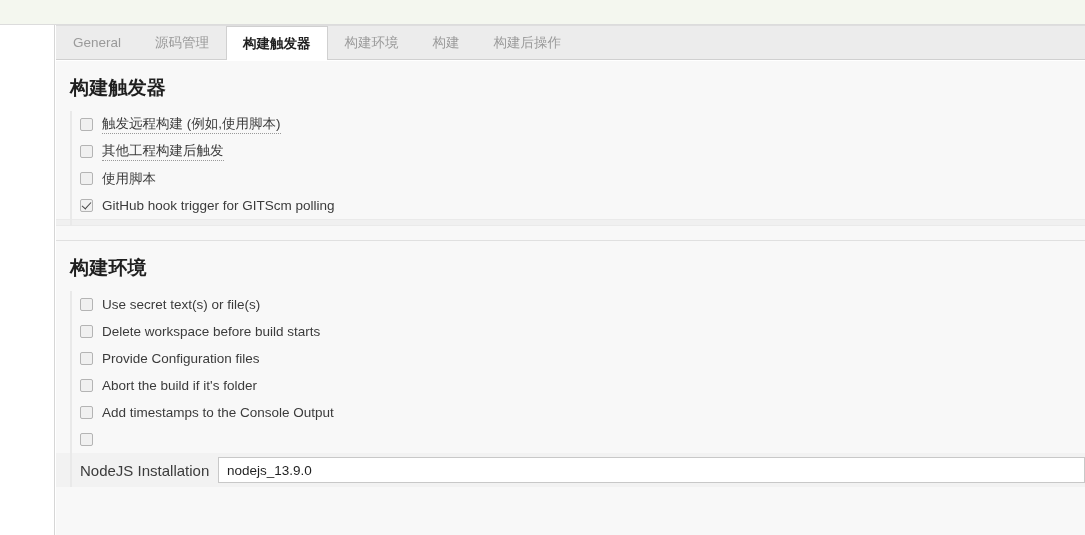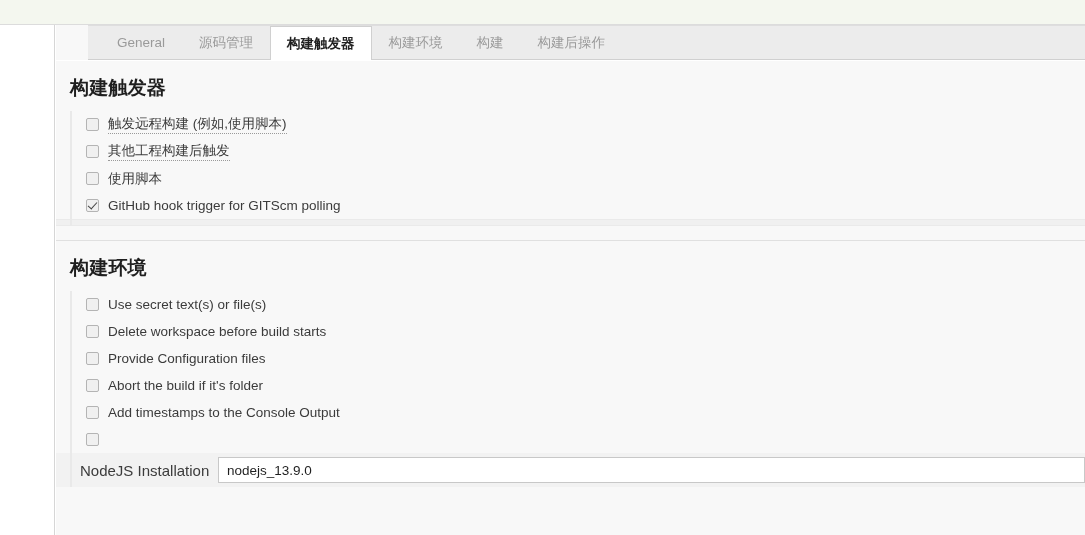--- a/index.html
+++ b/index.html
@@ -53,24 +53,22 @@
   }
 
   
   .tab-bar {
     position: relative;
     height: 35px;
     background: #ececec;
     border-top: 1px solid #dedede;
     border-bottom: 1px solid #d0d0d0;
     box-sizing: border-box;
-    padding-left: 12px;
     white-space: nowrap;
     font-size: 0;
-    margin-left: 32px;
   }
   .tab {
     display: inline-block;
     height: 34px;
     line-height: 34px;
     padding: 0 16px;
     font-size: 13.5px;
     color: #9a9a9a;
     box-sizing: border-box;
     vertical-align: top;
@@ -127,21 +125,21 @@
     bottom: 0;
     width: 2px;
     background: #e9e9e9;
   }
 
   .opt-row {
     position: relative;
     display: flex;
     align-items: center;
     height: 27px;
-    padding-left: 16px;
+    padding-left: 10px;
   }
   .opt-row .cb {
     width: 13px;
     height: 13px;
     margin: 0 9px 0 0;
     flex: 0 0 auto;
     position: relative;
     border: 1px solid #b4b4b4;
     background: #f0f0f0;
     border-radius: 2px;

